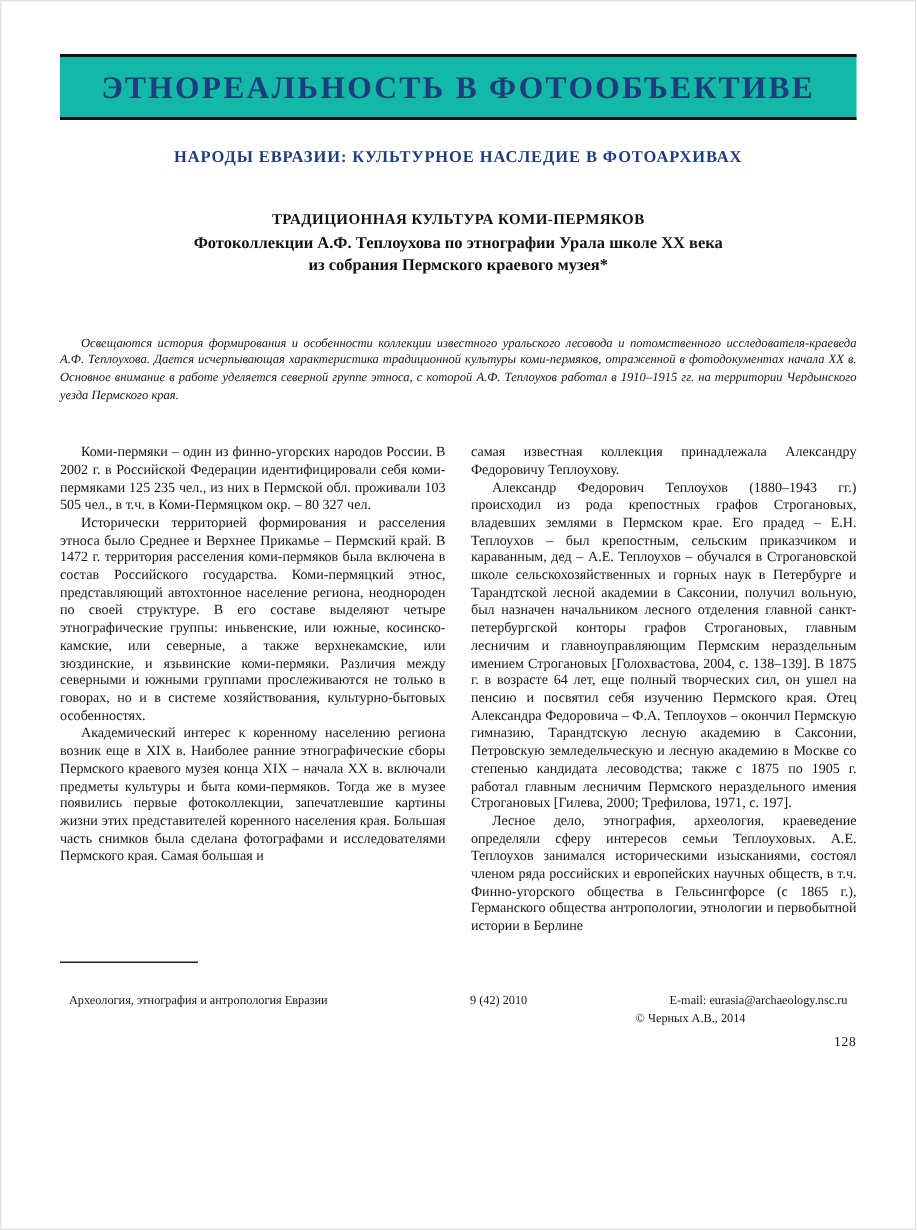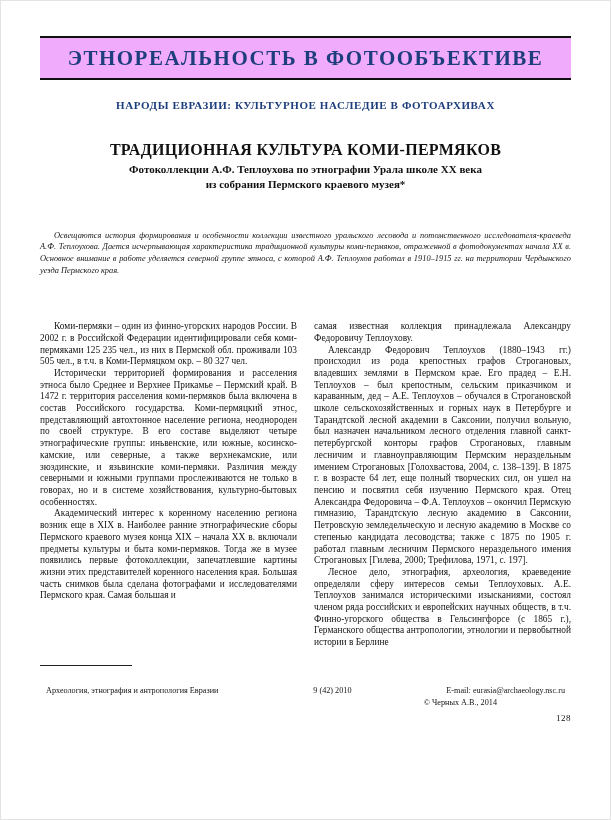--- a/index.html
+++ b/index.html
@@ -19,21 +19,21 @@
     pointer-events: none;
   }
   .page {
     padding: 36px 40px 10px 40px;
   }
 
   
   .banner {
     border-top: 2px solid #111;
     border-bottom: 2px solid #111;
-    background: #f0abfc;
+    background: #14b8a6;
     text-align: center;
     padding: 9px 4px 8px 4px;
   }
   .banner-title {
     color: #1d3d7c;
     font-size: 21px;
     font-weight: bold;
     letter-spacing: 1.5px;
     line-height: 1.1;
   }
@@ -47,21 +47,21 @@
     letter-spacing: 0.6px;
   }
 
   
   .title-block {
     margin-top: 30px;
     text-align: center;
     font-weight: bold;
     color: #111;
   }
-  .title-main { font-size: 16px; letter-spacing: 0.3px; }
+  .title-main { font-size: 10px; letter-spacing: 0.3px; }
   .title-sub { font-size: 11px; margin-top: 3px; line-height: 1.35; }
 
   
   .abstract-block {
     margin-top: 38px;
     font-style: italic;
     font-size: 8.4px;
     line-height: 1.38;
     text-align: justify;
   }
@@ -70,21 +70,21 @@
     margin-top: 10px;
     font-style: italic;
     font-size: 8.4px;
     line-height: 1.38;
     text-align: justify;
     text-indent: 14px;
   }
 
   
   .columns {
-    margin-top: 45px;
+    margin-top: 28px;
     display: flex;
     gap: 17px;
   }
   .col {
     width: calc(50% - 8.5px);
     font-size: 9.4px;
     line-height: 11.7px;
     text-align: justify;
   }
   .col p { margin: 0; text-indent: 14px; }

